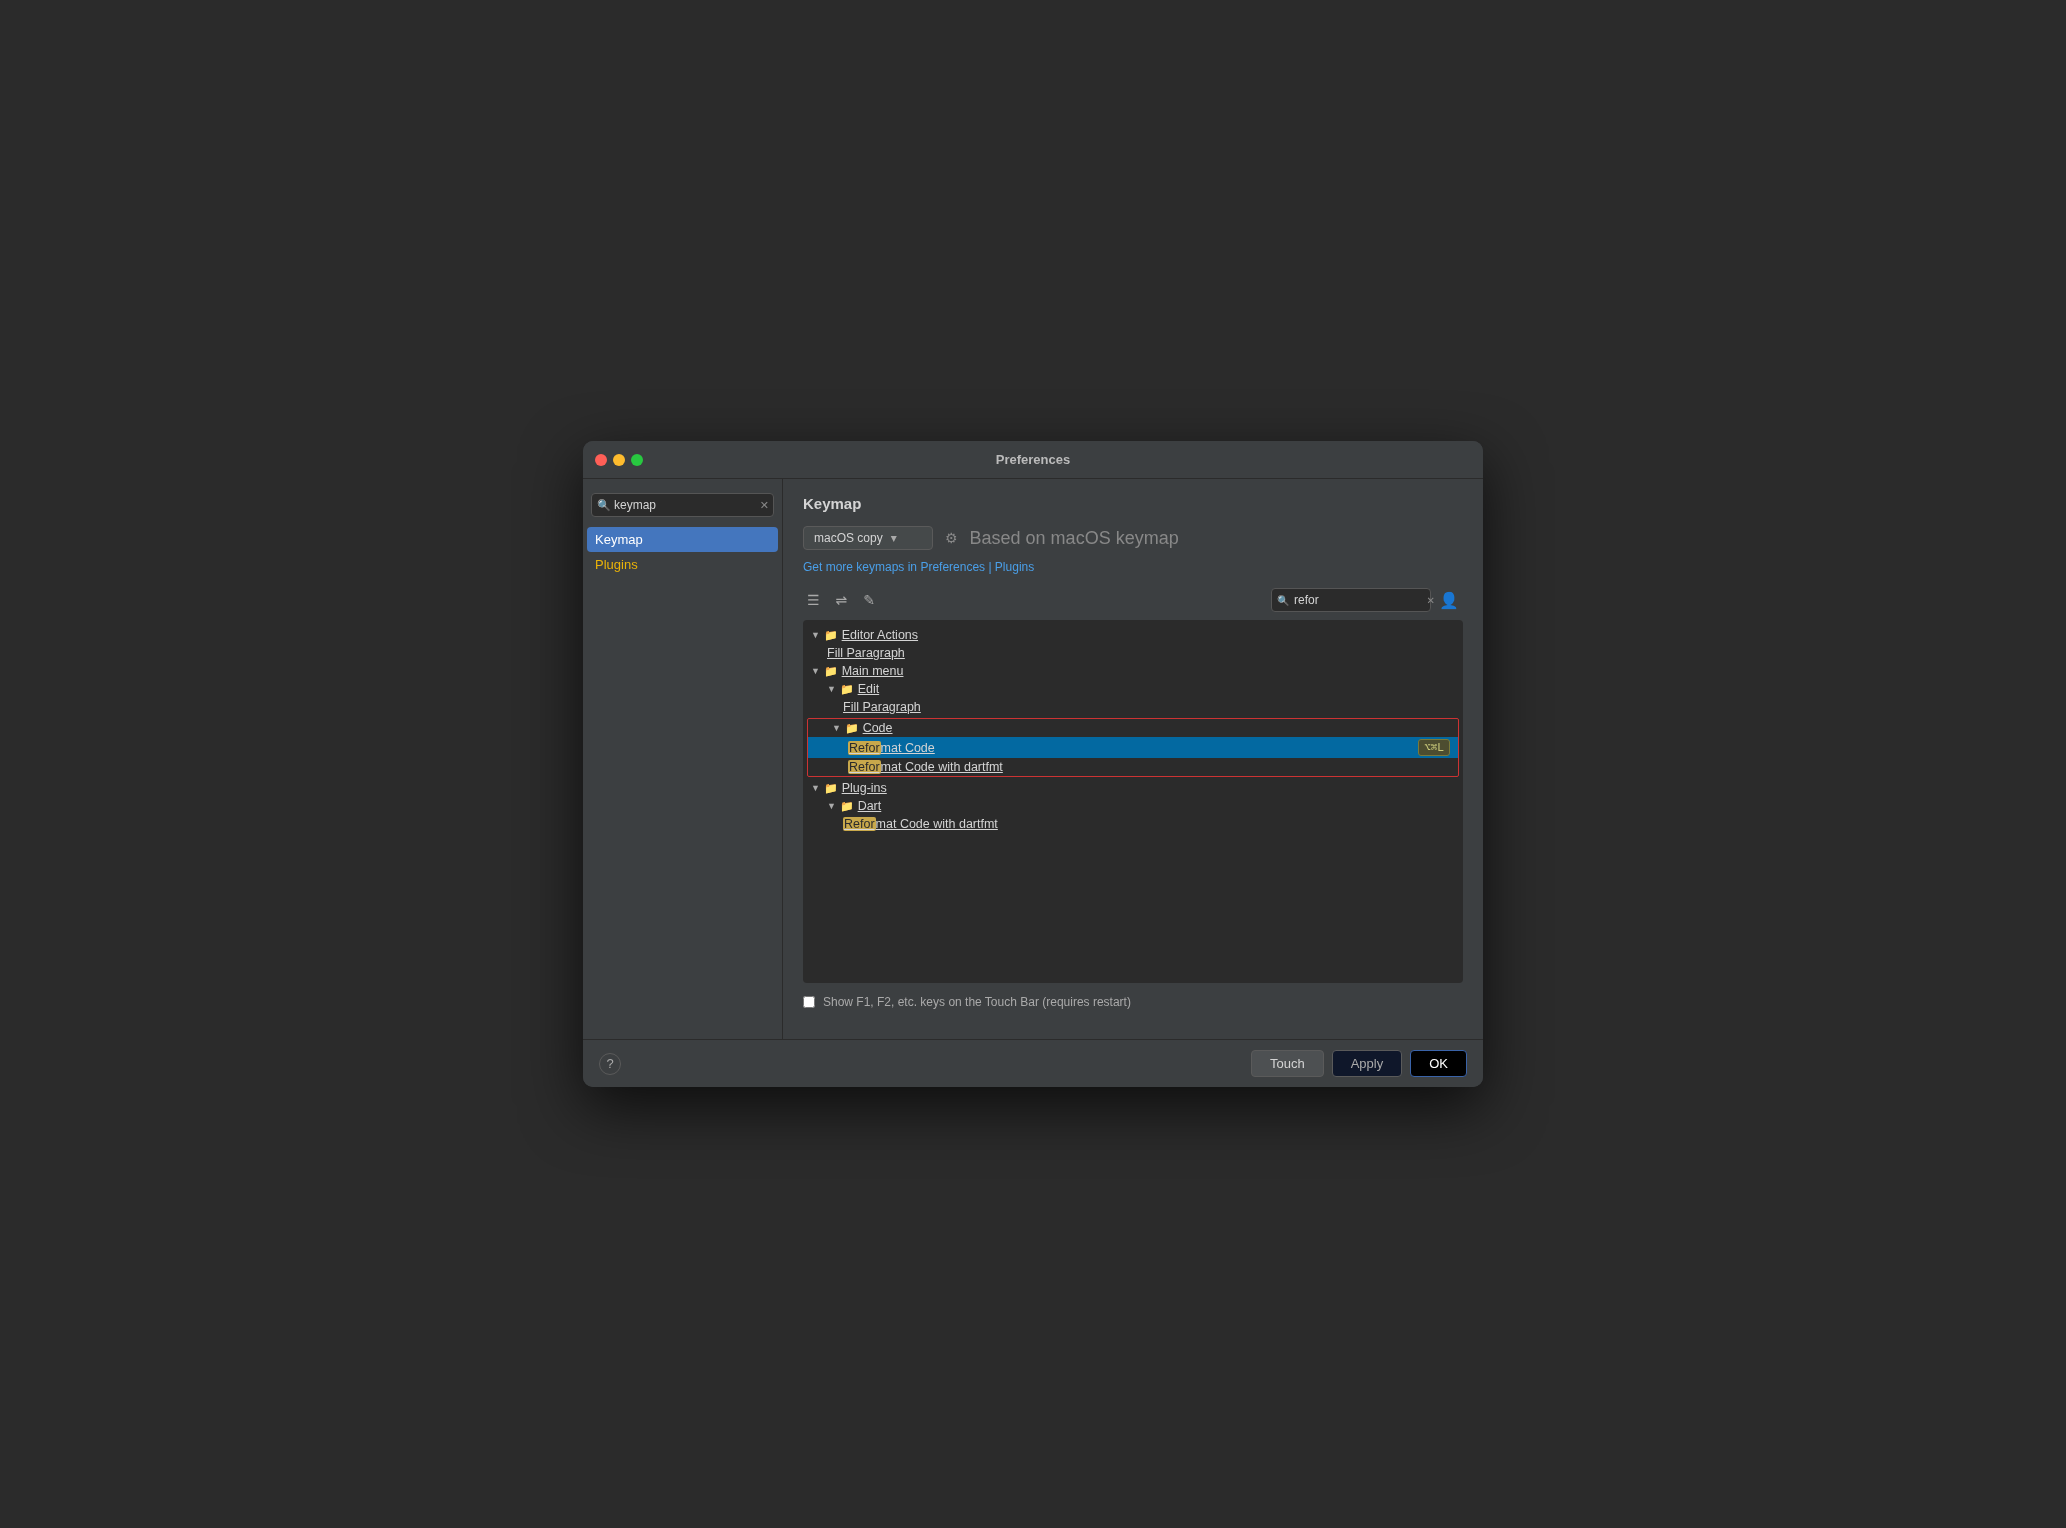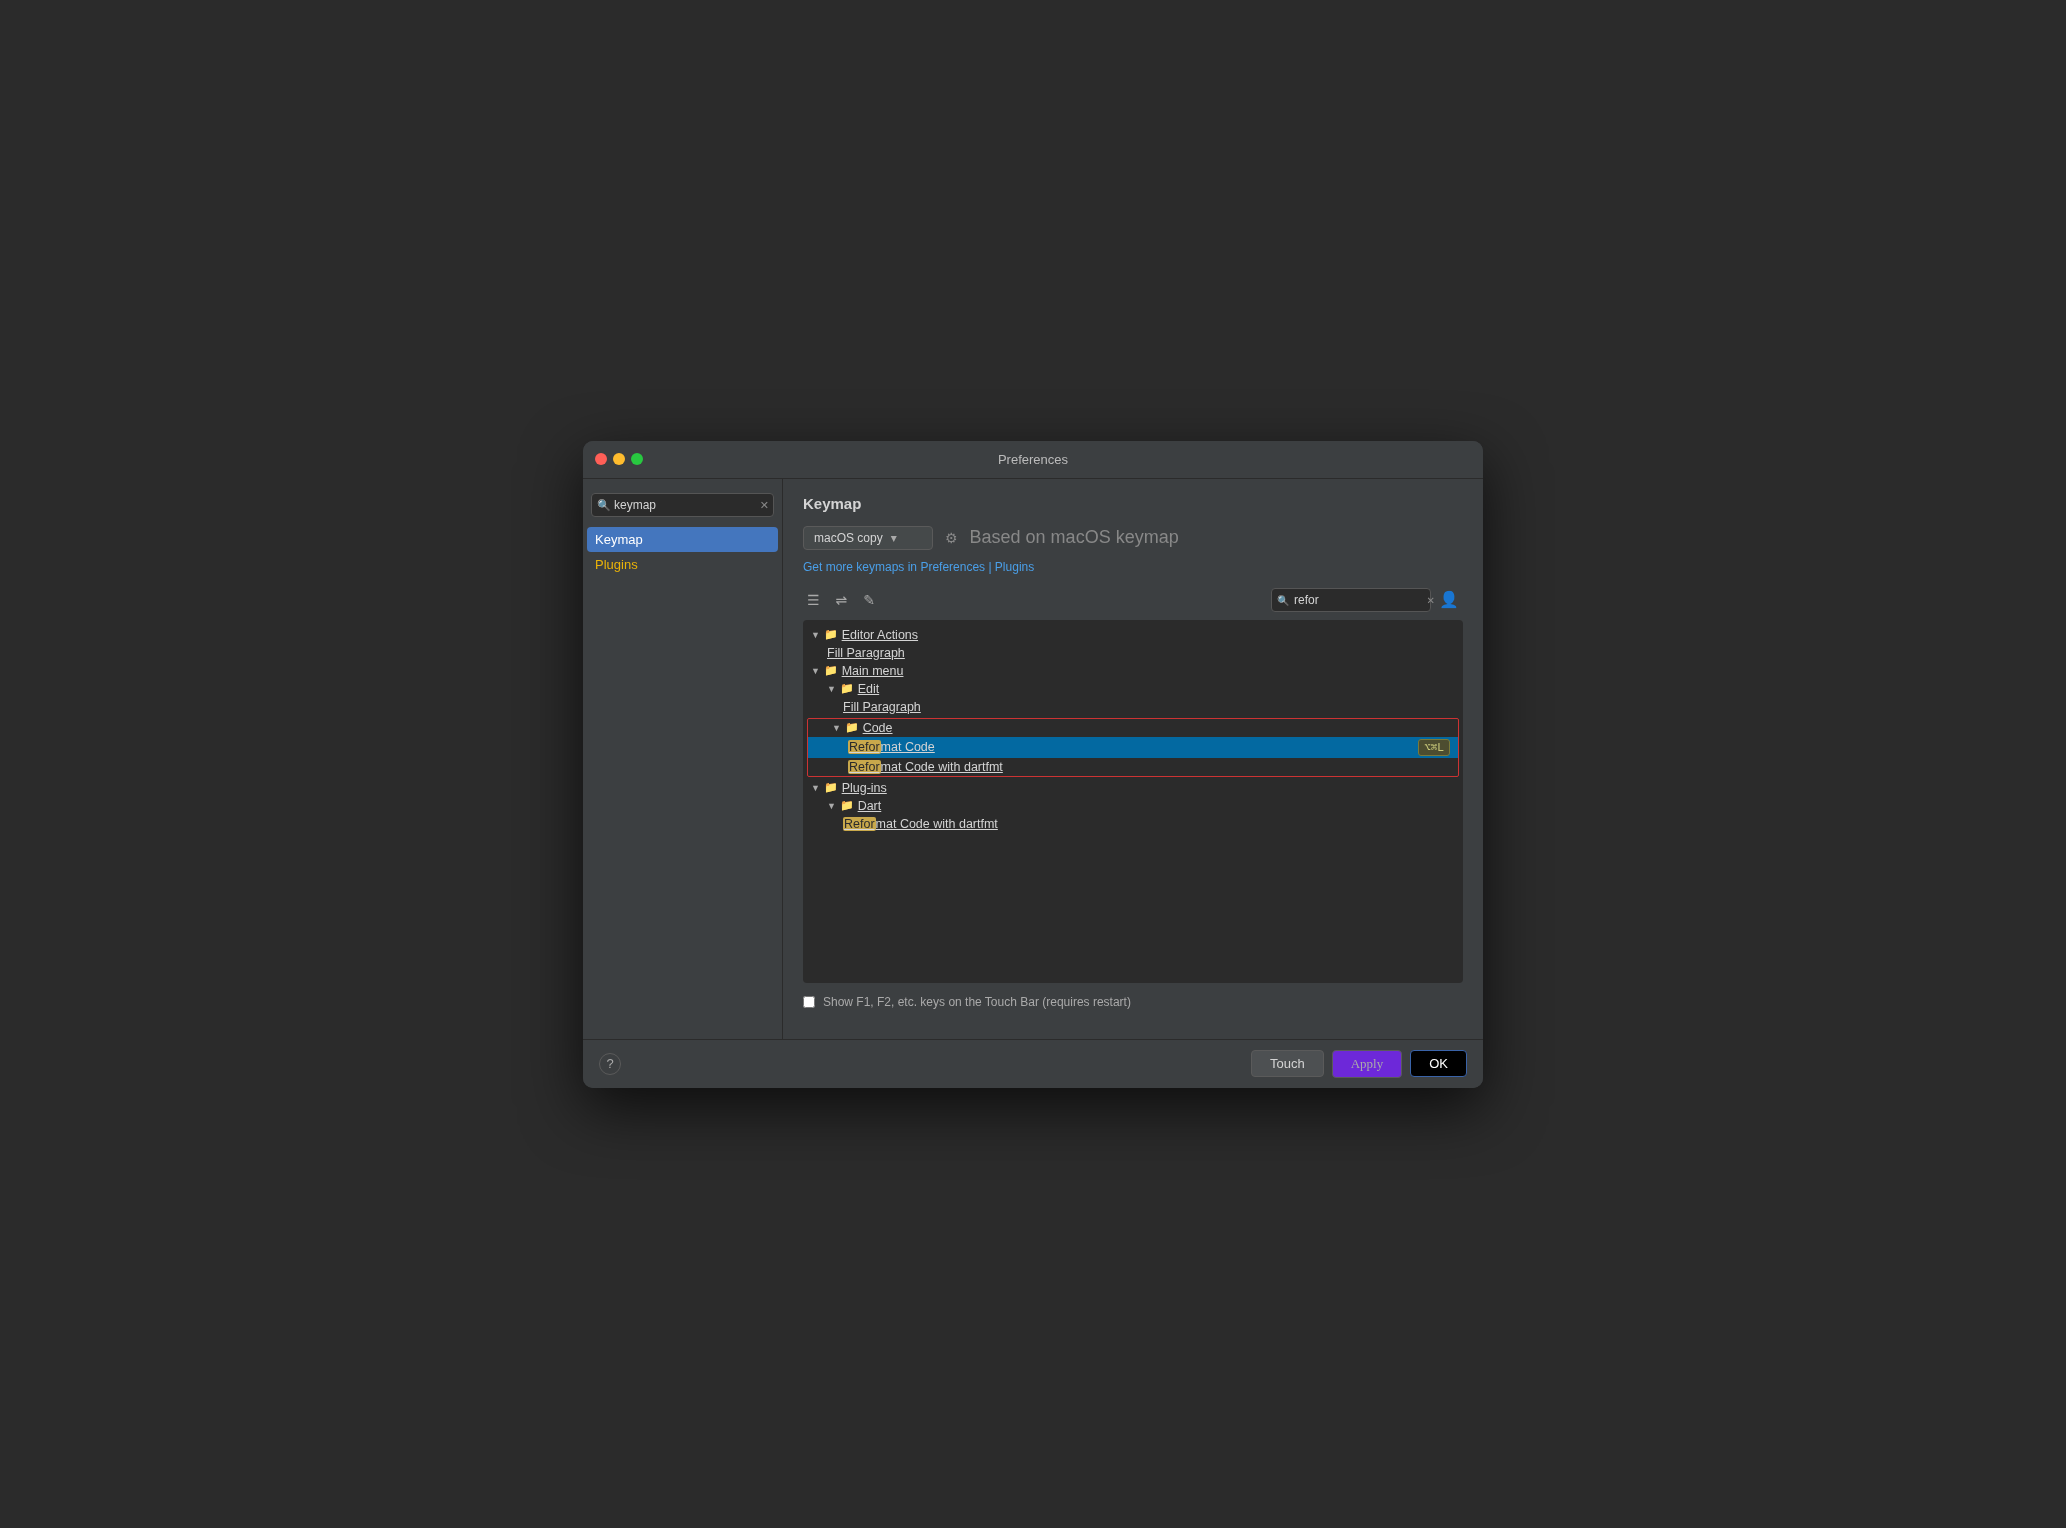--- a/index.html
+++ b/index.html
@@ -42,21 +42,21 @@
     }
     .tl-close { background: #ff5f57; }
     .tl-min { background: #febc2e; }
     .tl-max { background: #28c840; }
     .titlebar-title {
       position: absolute;
       left: 50%;
       transform: translateX(-50%);
       color: #bbbbbb;
       font-size: 13px;
-      font-weight: 400;
+      font-weight: 700;
     }
     .content {
       display: flex;
       flex: 1;
       min-height: 560px;
     }
     .sidebar {
       width: 200px;
       background: #3c3f41;
       border-right: 1px solid #2b2b2b;
@@ -303,23 +303,22 @@
       padding: 5px 18px;
       font-size: 13px;
       cursor: pointer;
       border: 1px solid #5a5a5a;
     }
     .btn-default {
       background: #4d5052;
       color: #d4d4d4;
     }
     .btn-apply {
-      background: #6d28d9;
-      color: #aaa;
-      font-family: Liberation Serif, serif;
+      background: #0f172a;
+      color: #aaa;
     }
     .btn-ok {
       background: #000000;
       color: #ffffff;
       border-color: #3a63a8;
     }
     .help-btn {
       background: none;
       border: 1px solid #5a5a5a;
       border-radius: 50%;

